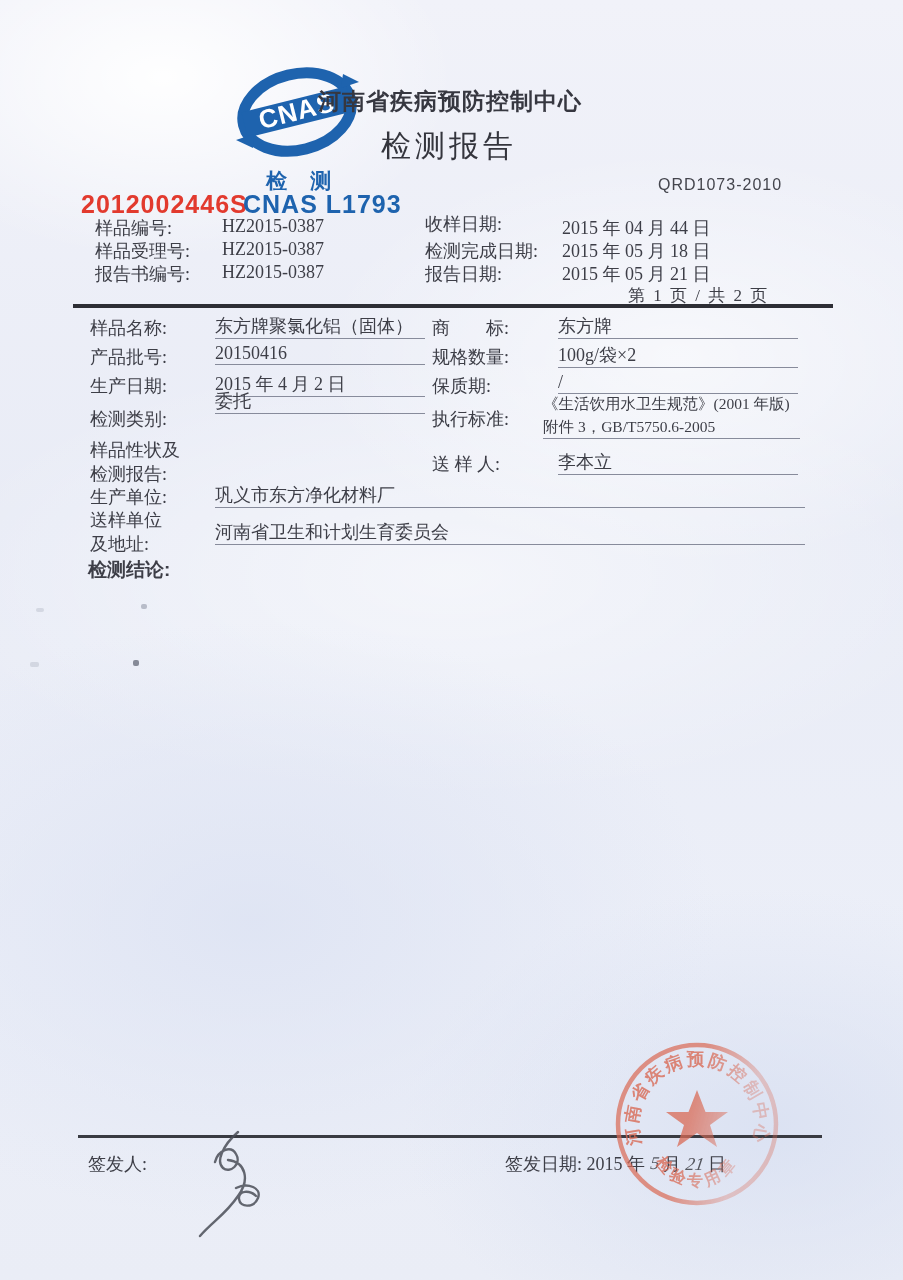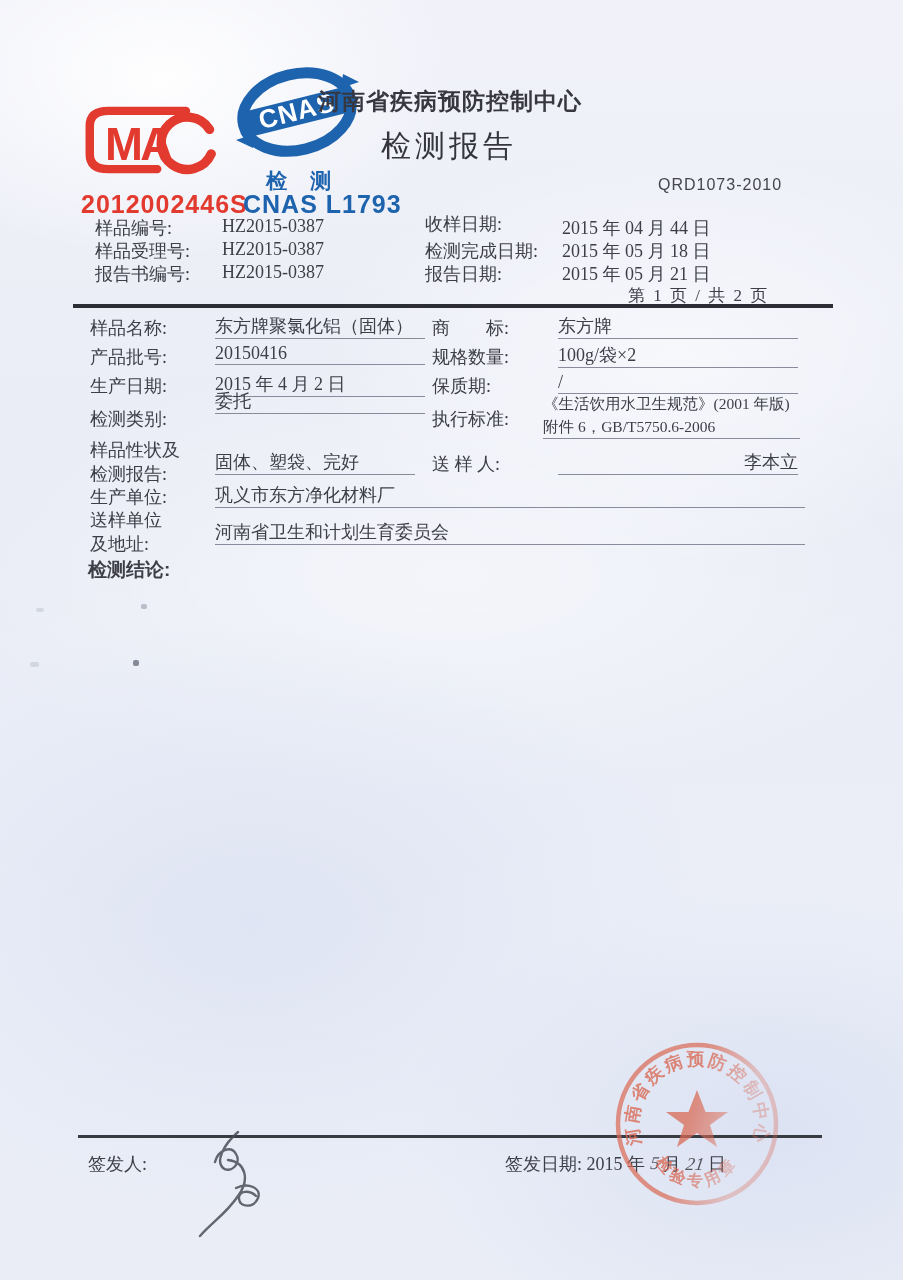--- a/index.html
+++ b/index.html
@@ -31,27 +31,20 @@
     opacity:.88;pointer-events:none;
     -webkit-mask-image:linear-gradient(105deg,rgba(0,0,0,.95) 45%,rgba(0,0,0,.4) 68%,rgba(0,0,0,.55));
     mask-image:linear-gradient(105deg,rgba(0,0,0,.95) 45%,rgba(0,0,0,.4) 68%,rgba(0,0,0,.55));
   }
 </style>
 </head>
 <body>
 
 <div class="page">
 
-  <div class="abs" style="left:83px;top:104px;">
-    <svg width="135" height="72" viewBox="0 0 160 85">
-      <path d="M 122 8 H 30 Q 8 8 8 26 V 59 Q 8 77 30 77 H 88" fill="none" stroke="#e23a2e" stroke-width="10" stroke-linecap="round"></path>
-      <path d="M 150 30 A 31 31 0 1 0 152 59" fill="none" stroke="#e23a2e" stroke-width="11" stroke-linecap="round"></path>
-      <text x="26" y="66" font-family="Liberation Sans, sans-serif" font-weight="bold" font-size="54" fill="#e23a2e" letter-spacing="-3">MA</text>
-    </svg>
-  </div>
   <div class="abs red hei" style="left:81px;top:190px;font-size:25px;font-weight:bold;letter-spacing:1px;">2012002446S</div>
 
   <div class="abs" style="left:235px;top:56px;">
     <svg width="125" height="112" viewBox="0 0 125 112">
       <g transform="rotate(-14 62 56)">
         <ellipse cx="62" cy="56" rx="55" ry="38" fill="none" stroke="#1e63ae" stroke-width="11"></ellipse>
         <rect x="8" y="43" width="108" height="26" fill="#1e63ae"></rect>
         <text x="62" y="64" text-anchor="middle" font-family="Liberation Sans, sans-serif" font-weight="bold" font-size="26" fill="#ffffff" letter-spacing="1">CNAS</text>
       </g>
       <polygon points="108,18 124,26 106,32" fill="#1e63ae"></polygon>
@@ -98,27 +91,26 @@
 
   <div class="abs lbl" style="left:90px;top:374px;">生产日期:</div>
   <span class="abs ul val" style="left:215px;top:372px;width:210px;">2015 年 4 月 2 日</span>
   <div class="abs lbl" style="left:432px;top:374px;">保质期:</div>
   <span class="abs ul val" style="left:558px;top:372px;width:240px;">/</span>
 
   <div class="abs lbl" style="left:90px;top:407px;">检测类别:</div>
   <span class="abs ul val" style="left:215px;top:389px;width:210px;">委托</span>
   <div class="abs lbl" style="left:432px;top:407px;">执行标准:</div>
   <div class="abs" style="left:543px;top:394px;font-size:15.5px;white-space:nowrap;">《生活饮用水卫生规范》(2001 年版)</div>
-  <span class="abs ul" style="left:543px;top:417px;width:257px;font-size:15.5px;white-space:nowrap;">附件 6，GB/T5750.6-2006</span>
+  <span class="abs ul" style="left:543px;top:417px;width:257px;font-size:15.5px;white-space:nowrap;">附件 3，GB/T5750.6-2005</span>
 
   <div class="abs lbl" style="left:90px;top:438px;">样品性状及</div>
   <div class="abs lbl" style="left:90px;top:462px;">检测报告:</div>
-  <span class="abs ul val" style="left:215px;top:450px;width:200px;">固体、塑袋、完好</span>
   <div class="abs lbl" style="left:432px;top:452px;">送 样 人:</div>
-  <span class="abs ul val" style="left:558px;top:450px;width:240px;text-align:right;">李本立</span>
+  <span class="abs ul val" style="left:558px;top:450px;width:240px;">李本立</span>
 
   <div class="abs lbl" style="left:90px;top:485px;">生产单位:</div>
   <span class="abs ul val" style="left:215px;top:483px;width:590px;">巩义市东方净化材料厂</span>
 
   <div class="abs lbl" style="left:90px;top:508px;">送样单位</div>
   <div class="abs lbl" style="left:90px;top:532px;">及地址:</div>
   <span class="abs ul val" style="left:215px;top:520px;width:590px;">河南省卫生和计划生育委员会</span>
 
   <div class="abs hei" style="left:88px;top:557px;font-size:19px;font-weight:bold;">检测结论:</div>
 

